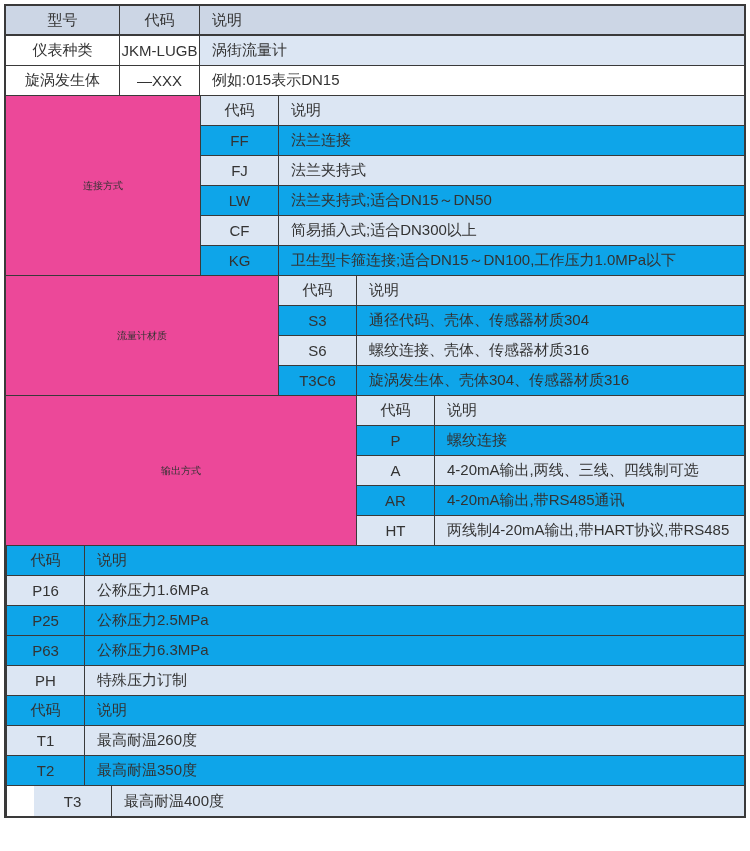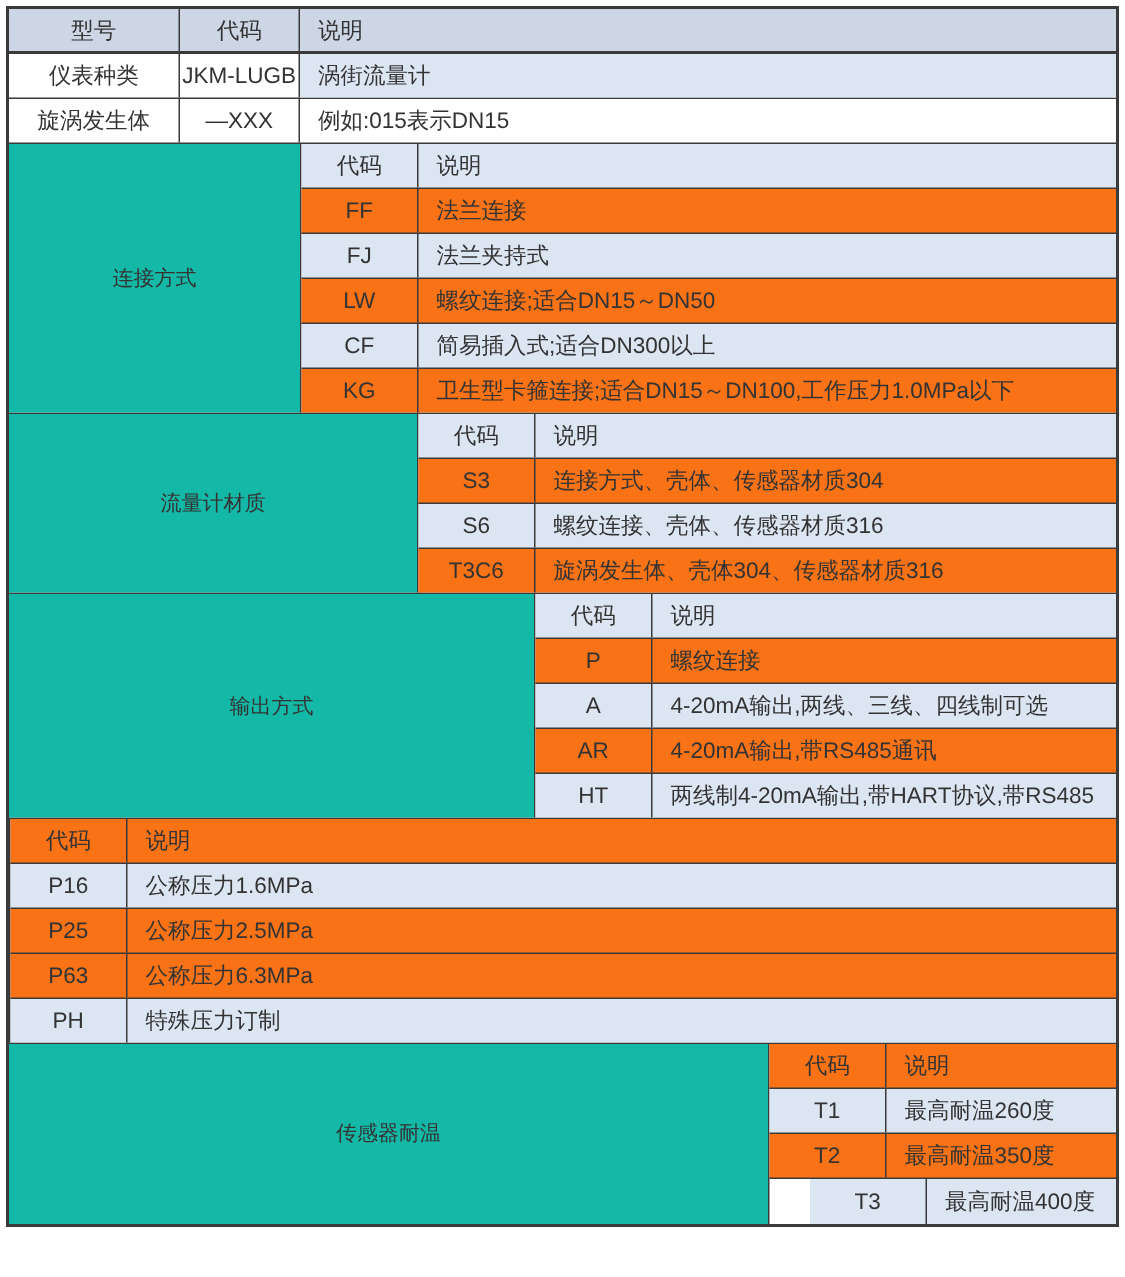--- a/index.html
+++ b/index.html
@@ -26,24 +26,24 @@
   .c{display:flex;align-items:center;font-size:15px;}
   .c1{width:114px;border-right:1px solid var(--border);justify-content:center;}
   .c2{width:80px;border-right:1px solid var(--border);justify-content:center;}
   .cd{flex:1;padding-left:12px;}
   .simple.banded .cd{background:var(--band-bg);text-align:right;}
   
   .section{display:flex;border-bottom:1px solid var(--border);}
   .section:last-child{border-bottom:none;}
   .leftcell{
     display:flex;align-items:center;justify-content:center;
-    font-size:14px;background:#14b8a6;flex:0 0 auto;
+    font-size:10px;background:#ec4899;flex:0 0 auto;
   }
   .nested{flex:1;border-left:1px solid var(--border);display:flex;flex-direction:column;}
-  .nrow{display:flex;height:30px;border-bottom:1px solid var(--border);background:#f97316;}
+  .nrow{display:flex;height:30px;border-bottom:1px solid var(--border);background:#0ea5e9;}
   .section .nrow:last-child{border-bottom:none;height:29px;}
   .section:last-child .nrow:last-child{height:30px;margin-left:27px;}
   .nrow.banded{background:var(--band-bg);}
   .ncode{
     width:78px;border-right:1px solid var(--border);
     display:flex;align-items:center;justify-content:center;font-size:15px;
   }
   .ndesc{flex:1;display:flex;align-items:center;padding-left:12px;font-size:15px;}
 </style>
 </head>
@@ -78,21 +78,21 @@
       <div class="nrow bandable">
         <div class="ncode">FF</div>
         <div class="ndesc">法兰连接</div>
       </div>
       <div class="nrow bandable banded">
         <div class="ncode">FJ</div>
         <div class="ndesc">法兰夹持式</div>
       </div>
       <div class="nrow bandable">
         <div class="ncode">LW</div>
-        <div class="ndesc">螺纹连接;适合DN15～DN50</div>
+        <div class="ndesc">法兰夹持式;适合DN15～DN50</div>
       </div>
       <div class="nrow bandable banded">
         <div class="ncode">CF</div>
         <div class="ndesc">简易插入式;适合DN300以上</div>
       </div>
       <div class="nrow bandable">
         <div class="ncode">KG</div>
         <div class="ndesc">卫生型卡箍连接;适合DN15～DN100,工作压力1.0MPa以下</div>
       </div>
     </div>
@@ -100,21 +100,21 @@
 
   <div class="section">
     <div class="leftcell" style="width:272px">流量计材质</div>
     <div class="nested">
       <div class="nrow bandable banded">
         <div class="ncode">代码</div>
         <div class="ndesc">说明</div>
       </div>
       <div class="nrow bandable">
         <div class="ncode">S3</div>
-        <div class="ndesc">连接方式、壳体、传感器材质304</div>
+        <div class="ndesc">通径代码、壳体、传感器材质304</div>
       </div>
       <div class="nrow bandable banded">
         <div class="ncode">S6</div>
         <div class="ndesc">螺纹连接、壳体、传感器材质316</div>
       </div>
       <div class="nrow bandable">
         <div class="ncode">T3C6</div>
         <div class="ndesc">旋涡发生体、壳体304、传感器材质316</div>
       </div>
     </div>
@@ -165,21 +165,20 @@
         <div class="ndesc">公称压力6.3MPa</div>
       </div>
       <div class="nrow bandable banded">
         <div class="ncode">PH</div>
         <div class="ndesc">特殊压力订制</div>
       </div>
     </div>
   </div>
 
   <div class="section">
-    <div class="leftcell" style="width:506px">传感器耐温</div>
     <div class="nested">
       <div class="nrow bandable">
         <div class="ncode">代码</div>
         <div class="ndesc">说明</div>
       </div>
       <div class="nrow bandable banded">
         <div class="ncode">T1</div>
         <div class="ndesc">最高耐温260度</div>
       </div>
       <div class="nrow bandable">

